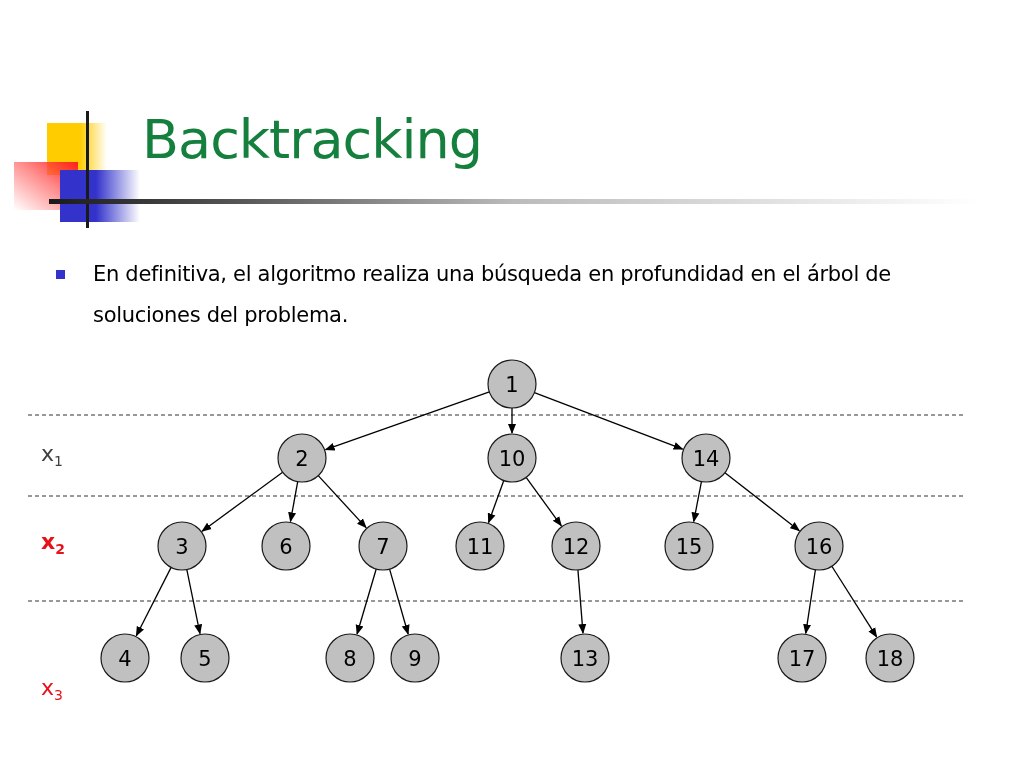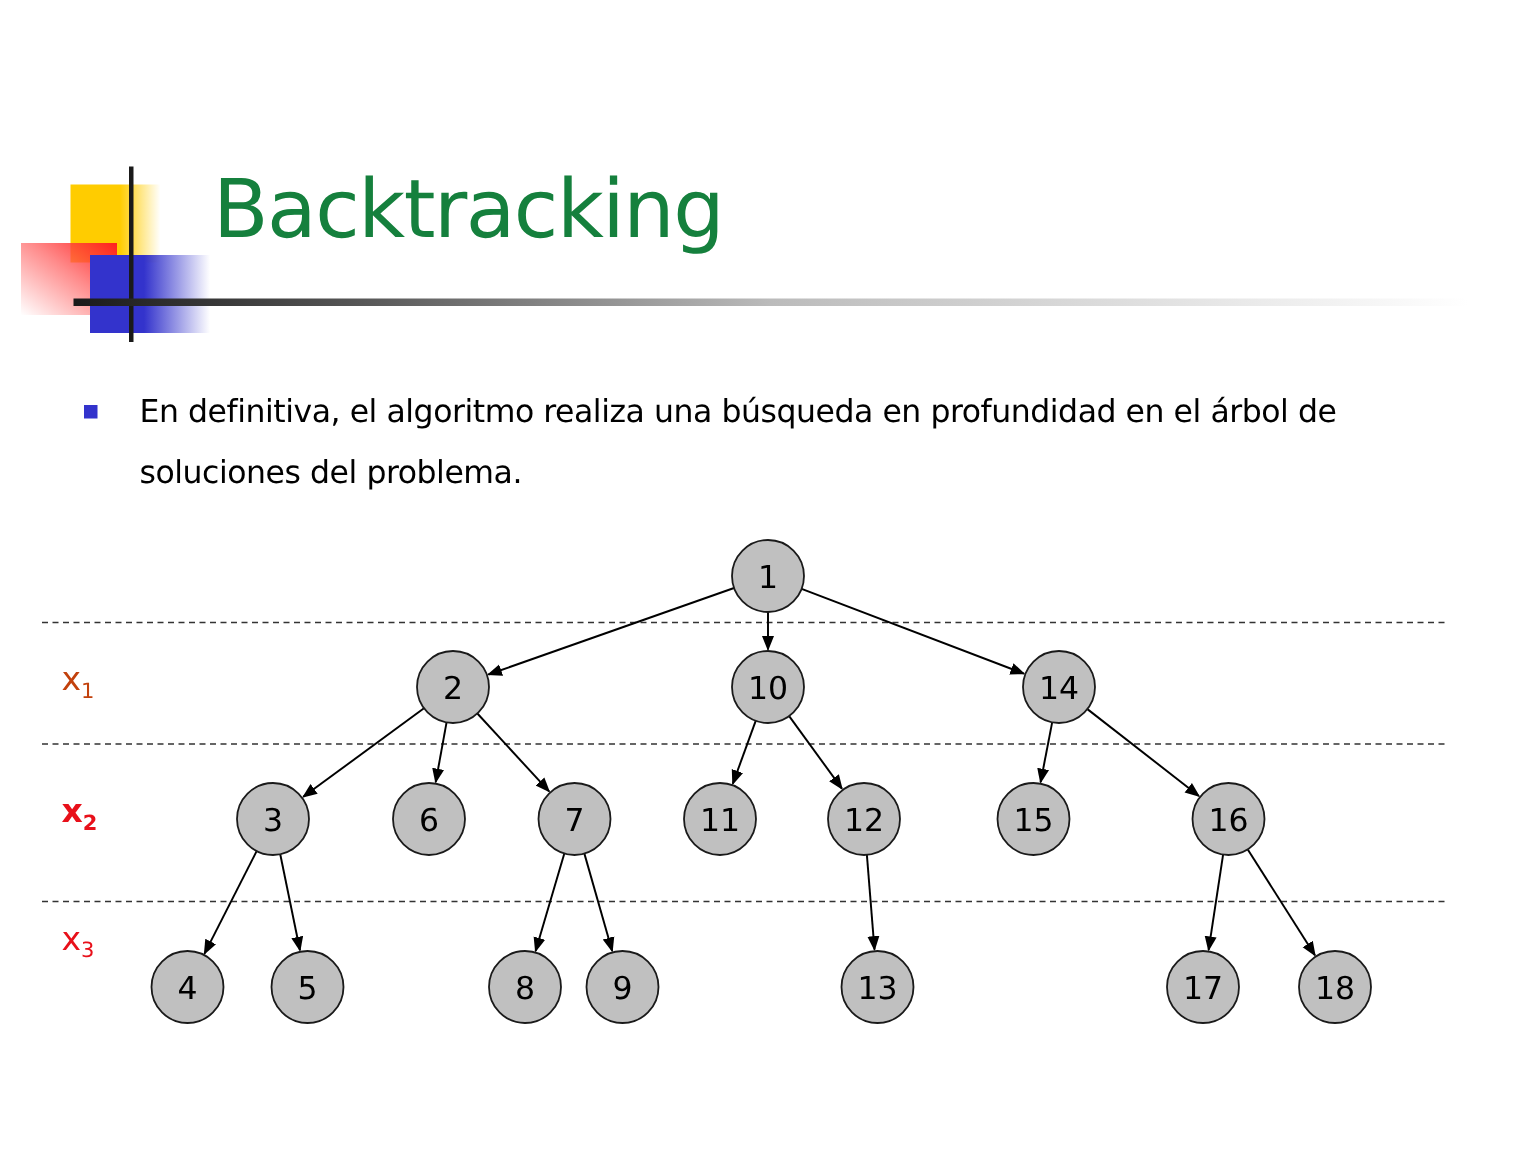--- a/index.html
+++ b/index.html
@@ -131,16 +131,16 @@
         <text x="802" y="666" text-anchor="middle" font-size="21" font-family="&quot;DejaVu Sans&quot;, sans-serif" fill="#000">17</text>
       </g>
       <g>
         <circle cx="890" cy="658" r="24" fill="#c0c0c0" stroke="#1a1a1a" stroke-width="1.2"></circle>
         <text x="890" y="666" text-anchor="middle" font-size="21" font-family="&quot;DejaVu Sans&quot;, sans-serif" fill="#000">18</text>
       </g>
     </g>
 </svg>
 
 <div id="level-labels">
-    <div class="lvl-label" style="left: 41px; top: 441px; color: #c2410c;"><span>x</span><sub>1</sub></div>
+    <div class="lvl-label" style="left: 41px; top: 441px; color: #404040;"><span>x</span><sub>1</sub></div>
     <div class="lvl-label" style="left: 41px; top: 529px; color: rgb(232, 16, 26); font-weight: bold;"><span>x</span><sub>2</sub></div>
-    <div class="lvl-label" style="left: 41px; top: 614px; color: rgb(232, 16, 26);"><span>x</span><sub>3</sub></div>
+    <div class="lvl-label" style="left: 41px; top: 675px; color: rgb(232, 16, 26);"><span>x</span><sub>3</sub></div>
   </div>
 
 </body></html>

